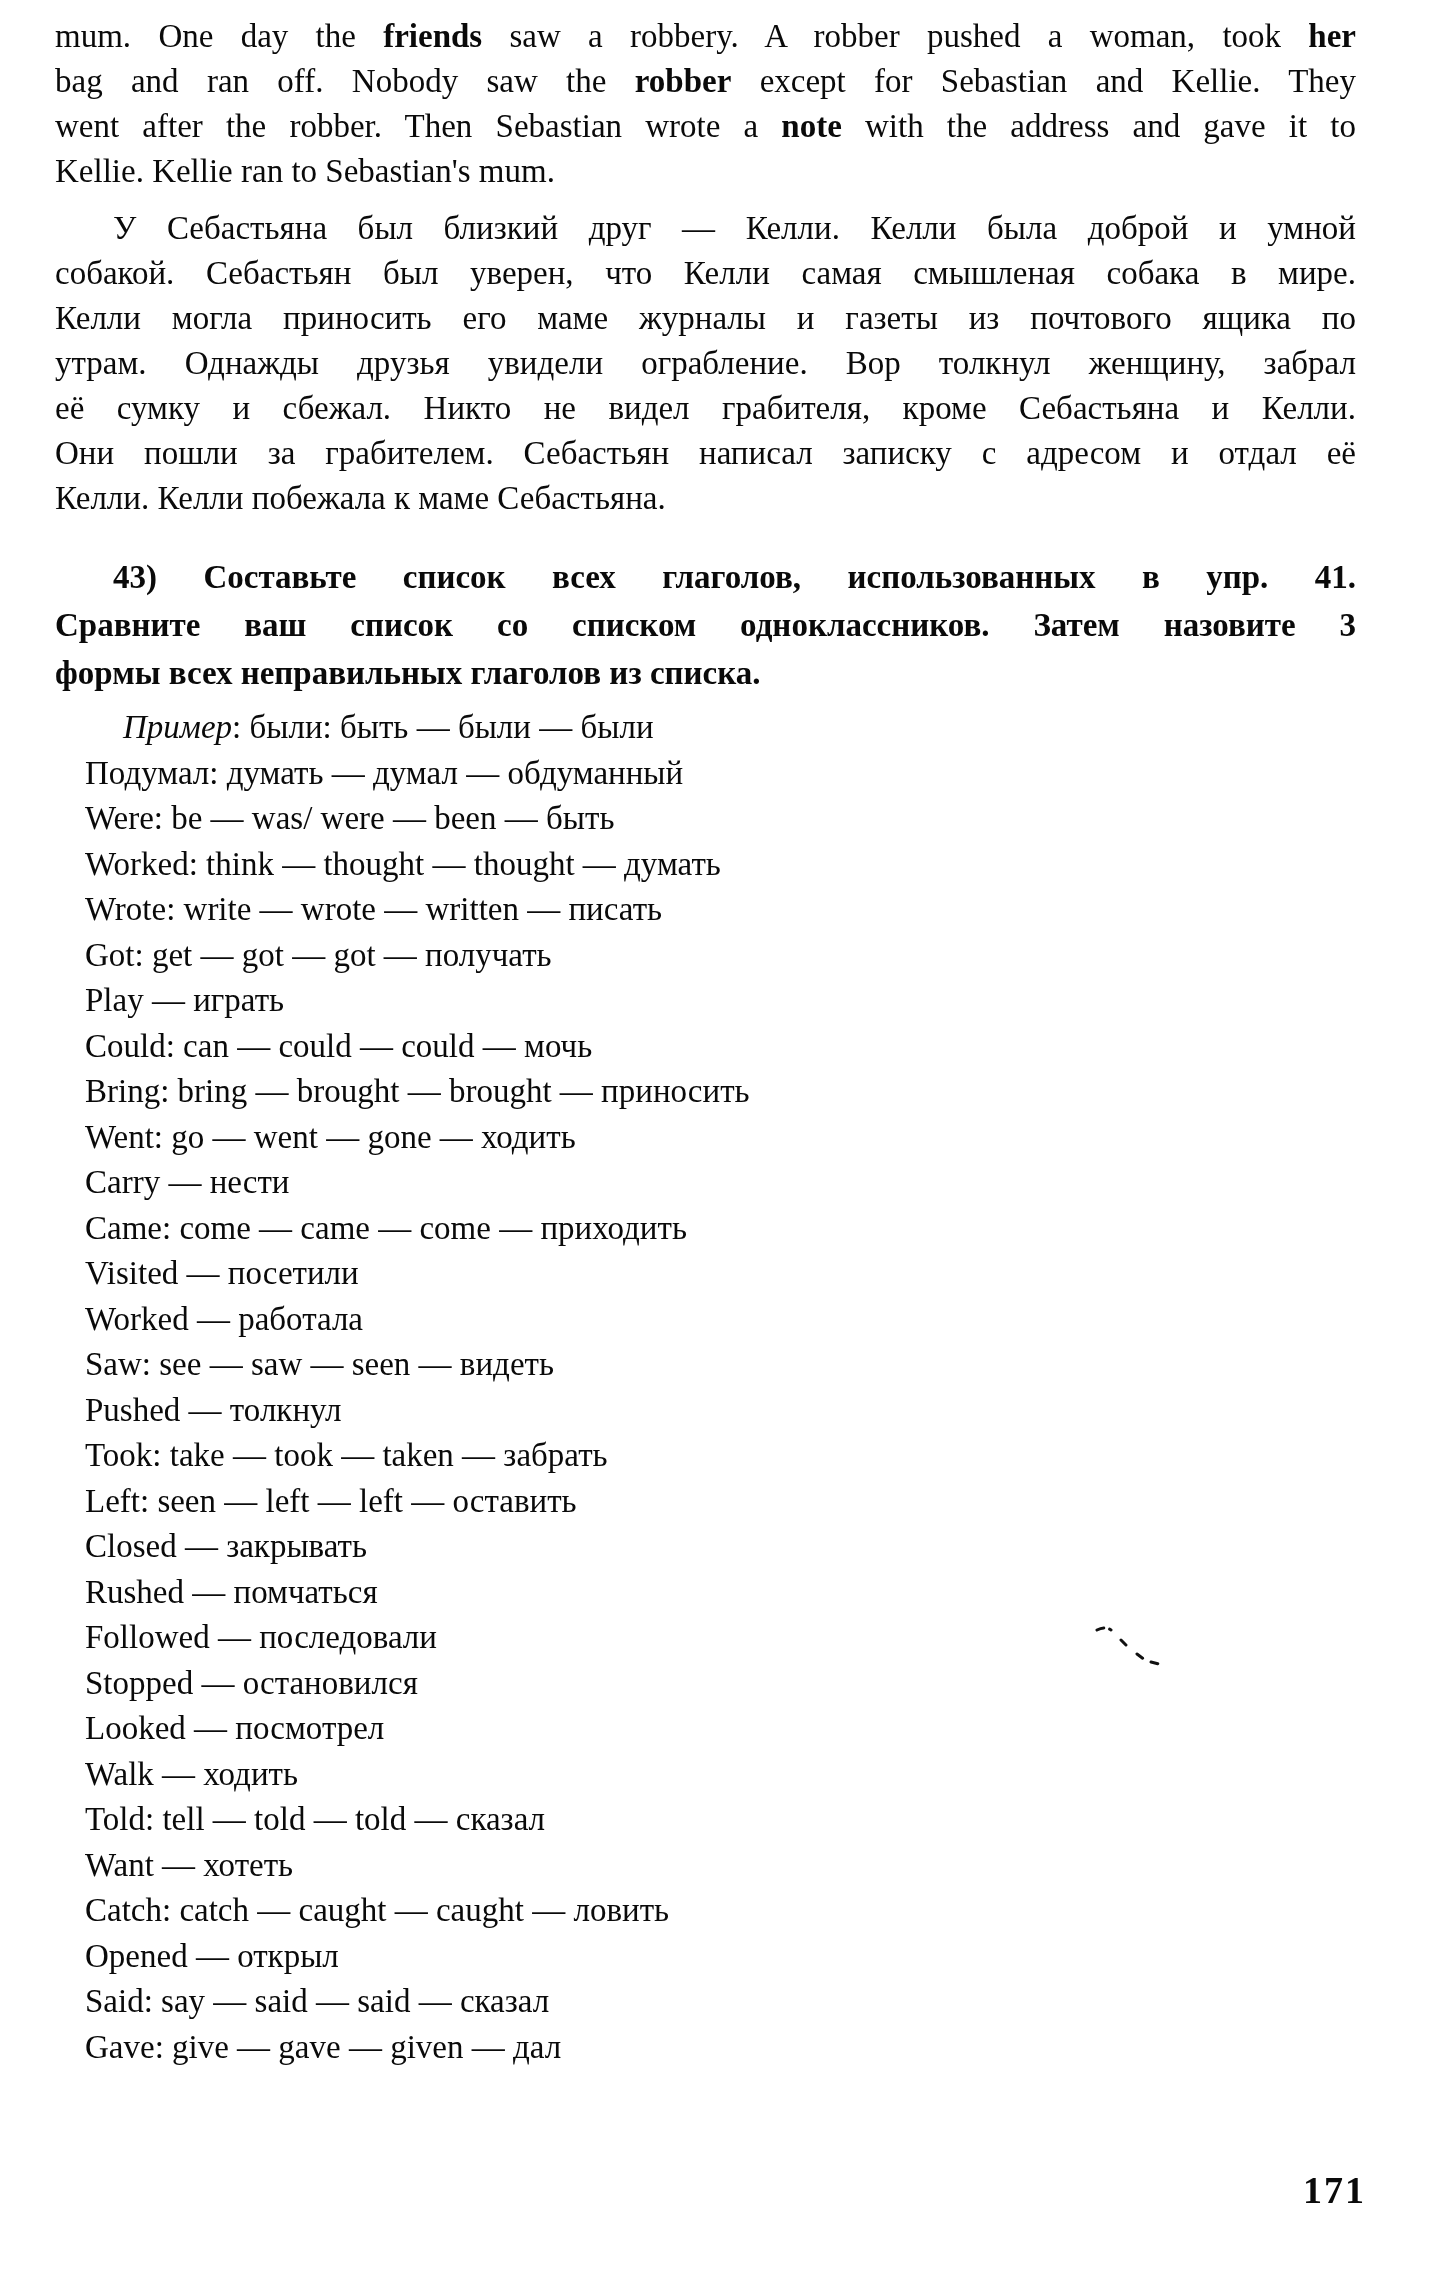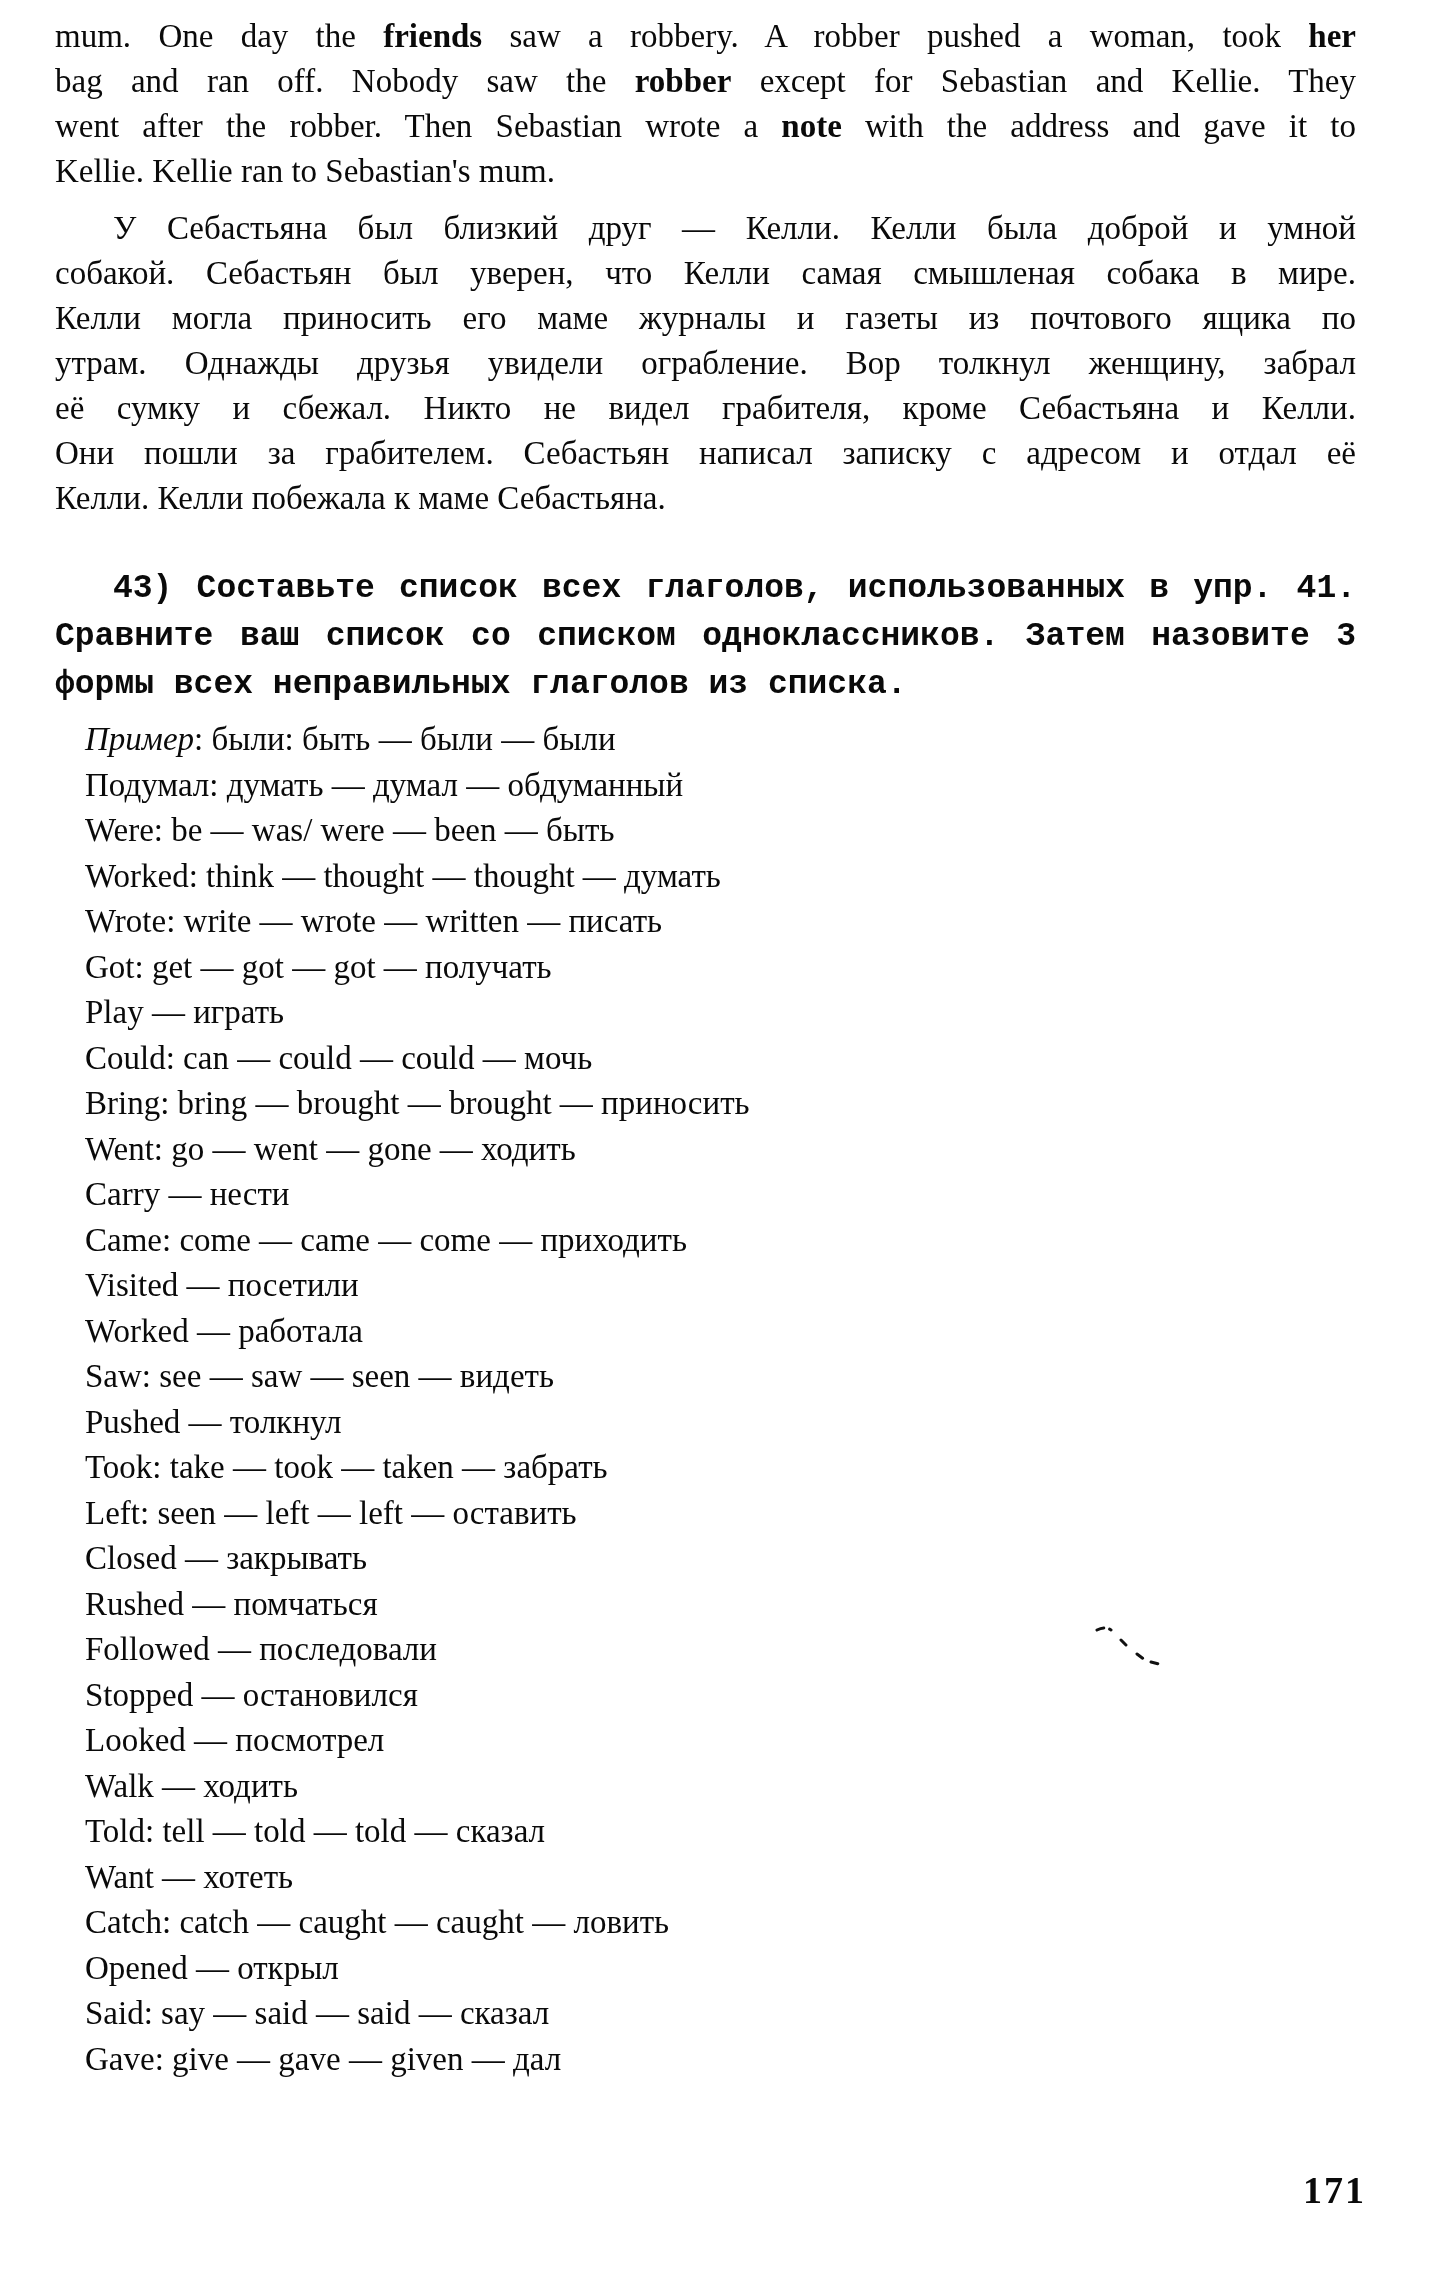--- a/index.html
+++ b/index.html
@@ -30,24 +30,23 @@
     text-align-last: justify;
     text-justify: inter-word;
   }
   .indent {
     text-indent: 58px;
   }
   .rus {
     margin-top: 12px;
   }
   .task {
-    margin-top: 44px;
+    margin-top: 32px;
     font-weight: bold;
     line-height: 48px;
-    font-family: Liberation Mono, monospace;
   }
   .list {
     margin-top: 8px;
     padding-left: 30px;
     font-size: 33px;
     line-height: 45.5px;
   }
   .pagenum {
     position: absolute;
     top: 2168px;
@@ -87,21 +86,21 @@
     <div class="line">Келли. Келли побежала к маме Себастьяна.</div>
   </div>
 
   <div class="para task">
     <div class="line jl indent">43) Составьте список всех глаголов, использованных в упр. 41.</div>
     <div class="line jl">Сравните ваш список со списком одноклассников. Затем назовите 3</div>
     <div class="line">формы всех неправильных глаголов из списка.</div>
   </div>
 
   <div class="list">
-    <div class="line"><span style="font-style: italic;">Пример</span><span>: были: быть — были — были</span></div>
+    <div class="line"><span style="font-style: italic; margin-left: 38px;">Пример</span><span>: были: быть — были — были</span></div>
     <div class="line">Подумал: думать — думал — обдуманный</div>
     <div class="line">Were: be — was/ were — been — быть</div>
     <div class="line">Worked: think — thought — thought — думать</div>
     <div class="line">Wrote: write — wrote — written — писать</div>
     <div class="line">Got: get — got — got — получать</div>
     <div class="line">Play — играть</div>
     <div class="line">Could: can — could — could — мочь</div>
     <div class="line">Bring: bring — brought — brought — приносить</div>
     <div class="line">Went: go — went — gone — ходить</div>
     <div class="line">Carry — нести</div>

